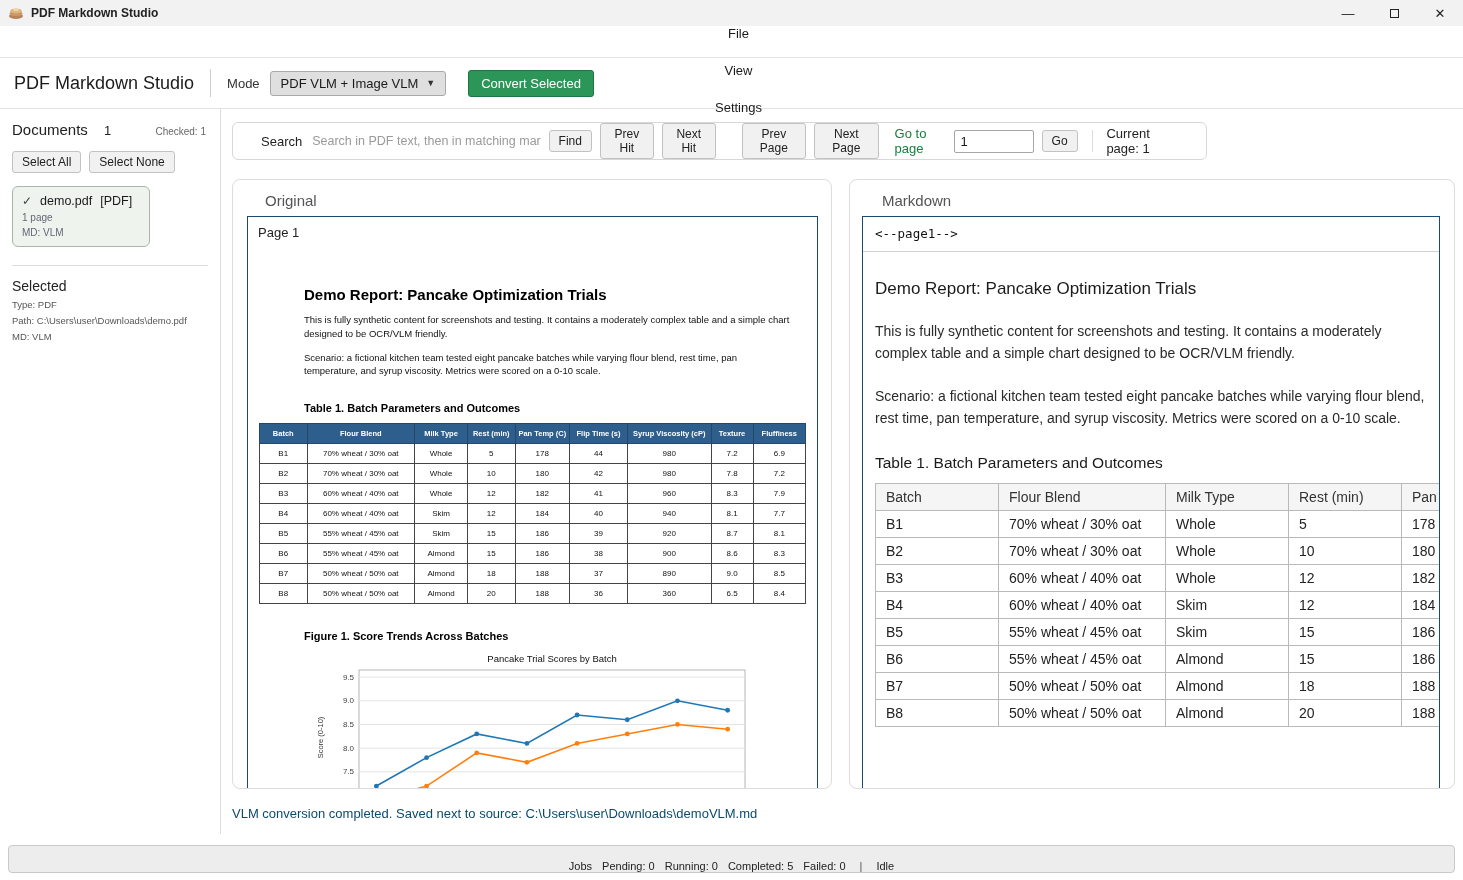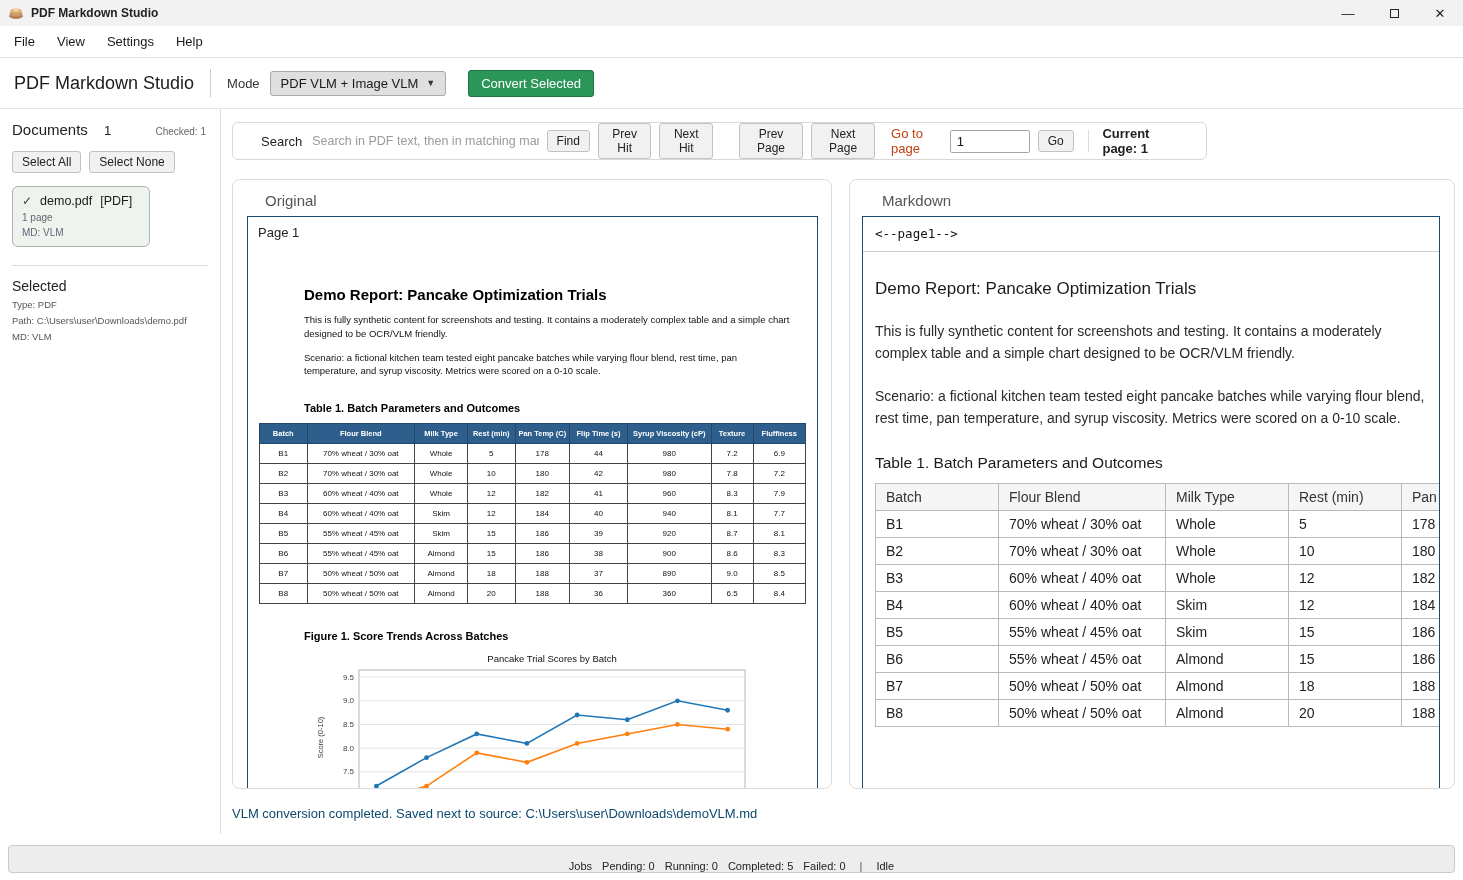--- a/index.html
+++ b/index.html
@@ -9,21 +9,21 @@
     background:#fff; color:#1a1a1a; position:relative;
   }
   
   .titlebar { height:26px; background:#f2f2f2; display:flex; align-items:center; padding-left:8px; }
   .appicon { width:16px; height:16px; display:inline-block; margin-right:7px; }
   .tb-title { font-size:12px; font-weight:bold; color:#222; }
   .win-btns { margin-left:auto; display:flex; height:100%; }
   .wb { width:46px; display:flex; align-items:center; justify-content:center; font-size:13px; color:#222; cursor:default; }
   .maxbox { width:9px; height:9px; border:1px solid #222; display:inline-block; }
   
-  .menubar { height:32px; background:#fff; display:flex; align-items:center; padding-left:14px; gap:22px; border-bottom:1px solid #e3e3e3; }
+  .menubar { height:32px; background:#fff; display:flex; align-items:center; padding-left:14px; gap:22px; border-bottom:1px solid #e3e3e3;flex-direction:column; }
   .menu-item { font-size:13px; color:#1a1a1a; cursor:default; }
   
   .header { height:51px; display:flex; align-items:center; padding-left:14px; border-bottom:1px solid #e3e3e3; }
   .app-title { font-size:18px; color:#1b1b1b; }
   .vdiv { width:1px; height:28px; background:#ccc; margin:0 16px 0 16px; }
   .mode-label { font-size:13px; color:#333; margin-right:10px; }
   .mode-dd { display:inline-flex; align-items:center; gap:8px; background:#dfdfdf; border:1px solid #a9a9a9; border-radius:3px; padding:4px 10px; font-size:13px; font-family:inherit; color:#1a1a1a; cursor:default; }
   .dd-arrow { font-size:9px; color:#333; }
   .convert-btn { margin-left:22px; background:#2b9658; border:1px solid #1f7344; border-radius:3px; color:#fff; font-size:13px; font-family:inherit; padding:5px 12px; cursor:default; }
   
@@ -42,24 +42,24 @@
   .sb-sep { border:none; border-top:1px solid #ddd; margin:18px 12px 0 0; }
   .sel-title { font-size:14px; color:#222; margin-top:12px; }
   .sel-detail { font-size:9.5px; color:#555; margin-top:5px; }
   .content { flex:1; position:relative; }
   
   .searchbar { margin:13px 0 0 11px; width:975px; height:38px; border:1px solid #d8d8d8; border-radius:6px; background:#fff; display:flex; align-items:center; padding:0 28px; gap:8px; }
   .search-label { font-size:13px; color:#222; margin-right:2px; }
   .search-input { border:none; outline:none; font-size:12.5px; font-family:inherit; width:288px; color:#333; }
   .search-input::placeholder { color:#9a9a9a; }
   .page-btn-gap { margin-left:18px; }
-  .goto-label { font-size:13px; color:#c2410c; margin-left:8px; }
+  .goto-label { font-size:13px; color:#15803d; margin-left:8px; }
   .goto-input { width:80px; height:23px; border:1px solid #a6a6a6; border-radius:2px; font-size:13px; font-family:inherit; padding-left:6px; color:#1a1a1a; }
   .sb-vdiv { width:1px; height:22px; background:#ddd; margin:0 6px; }
-  .current-page { font-size:13px; color:#222;font-weight:bold; }
+  .current-page { font-size:13px; color:#222; }
   
   .panels { display:flex; gap:17px; margin:19px 8px 0 11px; }
   .panel { border:1px solid #dcdcdc; border-radius:8px; background:#fff; height:610px; position:relative; overflow:hidden; }
   .panel-original { width:600px; flex:none; }
   .panel-markdown { flex:1; }
   .panel-title { position:absolute; top:12px; left:32px; font-size:15px; color:#555; }
   
   .page { position:absolute; top:36px; left:14px; right:13px; height:840px; border:1.5px solid #1b4a73; background:#fff; }
   .page-label { font-size:13px; color:#222; padding:8px 0 0 10px; }
   .doc-title { font-size:15px; font-weight:bold; color:#000; margin:46px 26px 0 56px; }

